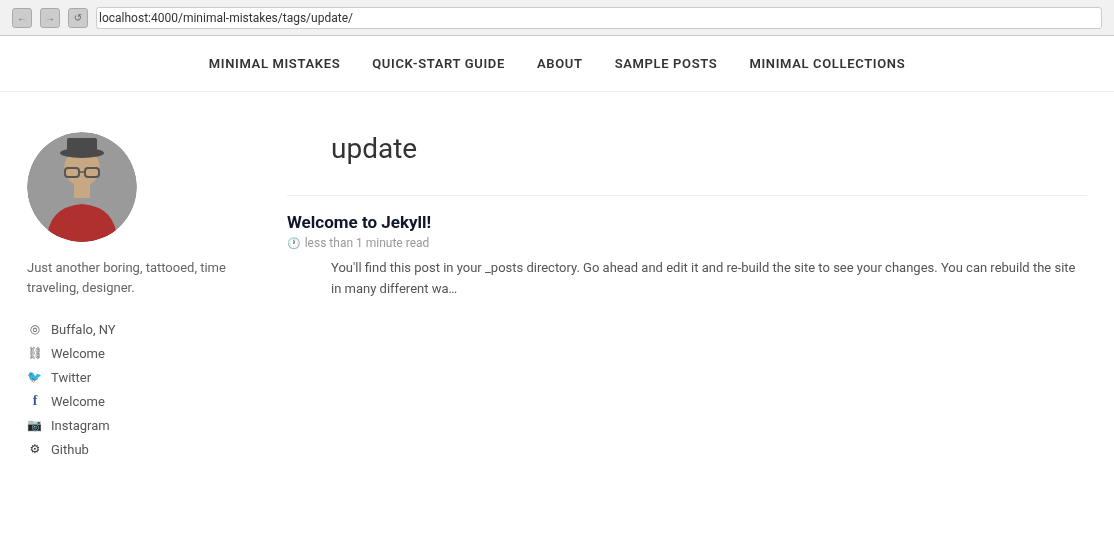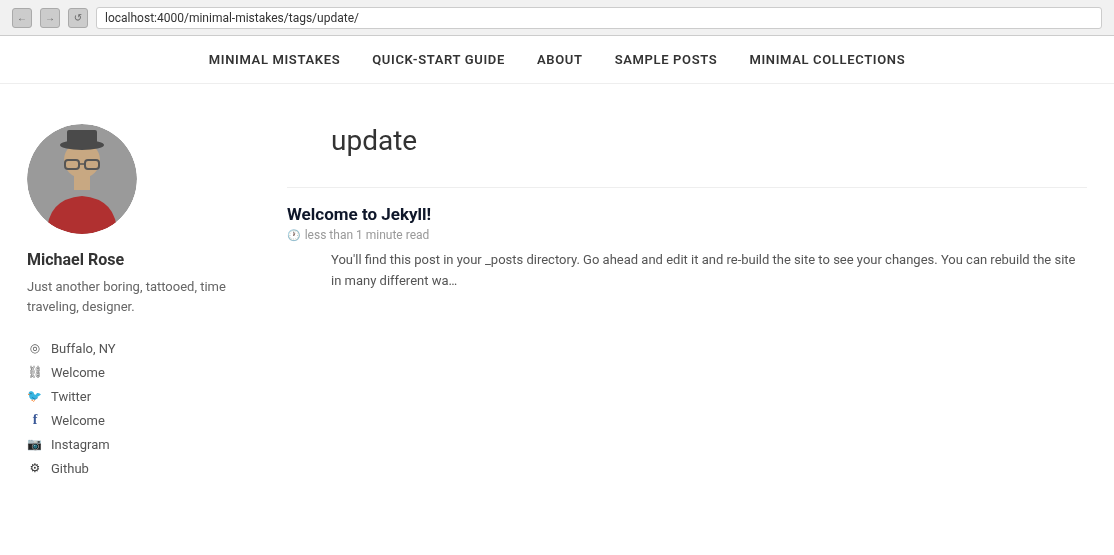--- a/index.html
+++ b/index.html
@@ -16,36 +16,36 @@
       height: 36px;
     }
     .btn-back { background: #ccc; border: 1px solid #aaa; color: #666; font-size: 10px; display: flex; align-items: center; justify-content: center; width: 20px; height: 20px; border-radius: 3px; }
     .btn-forward { background: #ccc; border: 1px solid #aaa; color: #666; font-size: 10px; display: flex; align-items: center; justify-content: center; width: 20px; height: 20px; border-radius: 3px; }
     .btn-refresh { background: #ccc; border: 1px solid #aaa; color: #666; font-size: 10px; display: flex; align-items: center; justify-content: center; width: 20px; height: 20px; border-radius: 3px; }
     .address-bar {
       flex: 1;
       background: #fff;
       border: 1px solid #ccc;
       border-radius: 3px;
-      padding: 2px 8px;
+      padding: 2px 2px;
       font-size: 12px;
       color: #333;
       height: 22px;
       display: flex;
       align-items: center;
     }
 
     
     nav {
       border-bottom: 1px solid #eee;
       display: flex;
       justify-content: center;
       align-items: center;
       padding: 0 20px;
-      height: 48px;
+      height: 56px;
       gap: 32px;
     }
     .nav-item {
       font-size: 13px;
       font-weight: 600;
       letter-spacing: 0.05em;
       color: #333;
       text-decoration: none;
       cursor: pointer;
     }
@@ -196,21 +196,20 @@
         <rect x="38" y="36" width="14" height="9" fill="none" stroke="#555" stroke-width="2" rx="3"></rect>
         <rect x="58" y="36" width="14" height="9" fill="none" stroke="#555" stroke-width="2" rx="3"></rect>
         <line x1="52" y1="40" x2="58" y2="40" stroke="#555" stroke-width="1.5"></line>
 
         <path d="M20,110 Q20,75 55,72 Q90,75 90,110 Z" fill="#b03030"></path>
 
         <rect x="47" y="52" width="16" height="14" fill="#c8a882"></rect>
       </svg>
     </div>
 
-    <div class="author-name">Michael Rose</div>
     <div class="author-bio">Just another boring, tattooed, time traveling, designer.</div>
 
     <ul class="sidebar-links">
       <li class="sidebar-link-item">
         <span class="link-icon icon-location">◎</span>
         <span>Buffalo, NY</span>
       </li>
       <li class="sidebar-link-item">
         <span class="link-icon icon-chain">⛓</span>
         <span>Welcome</span>

